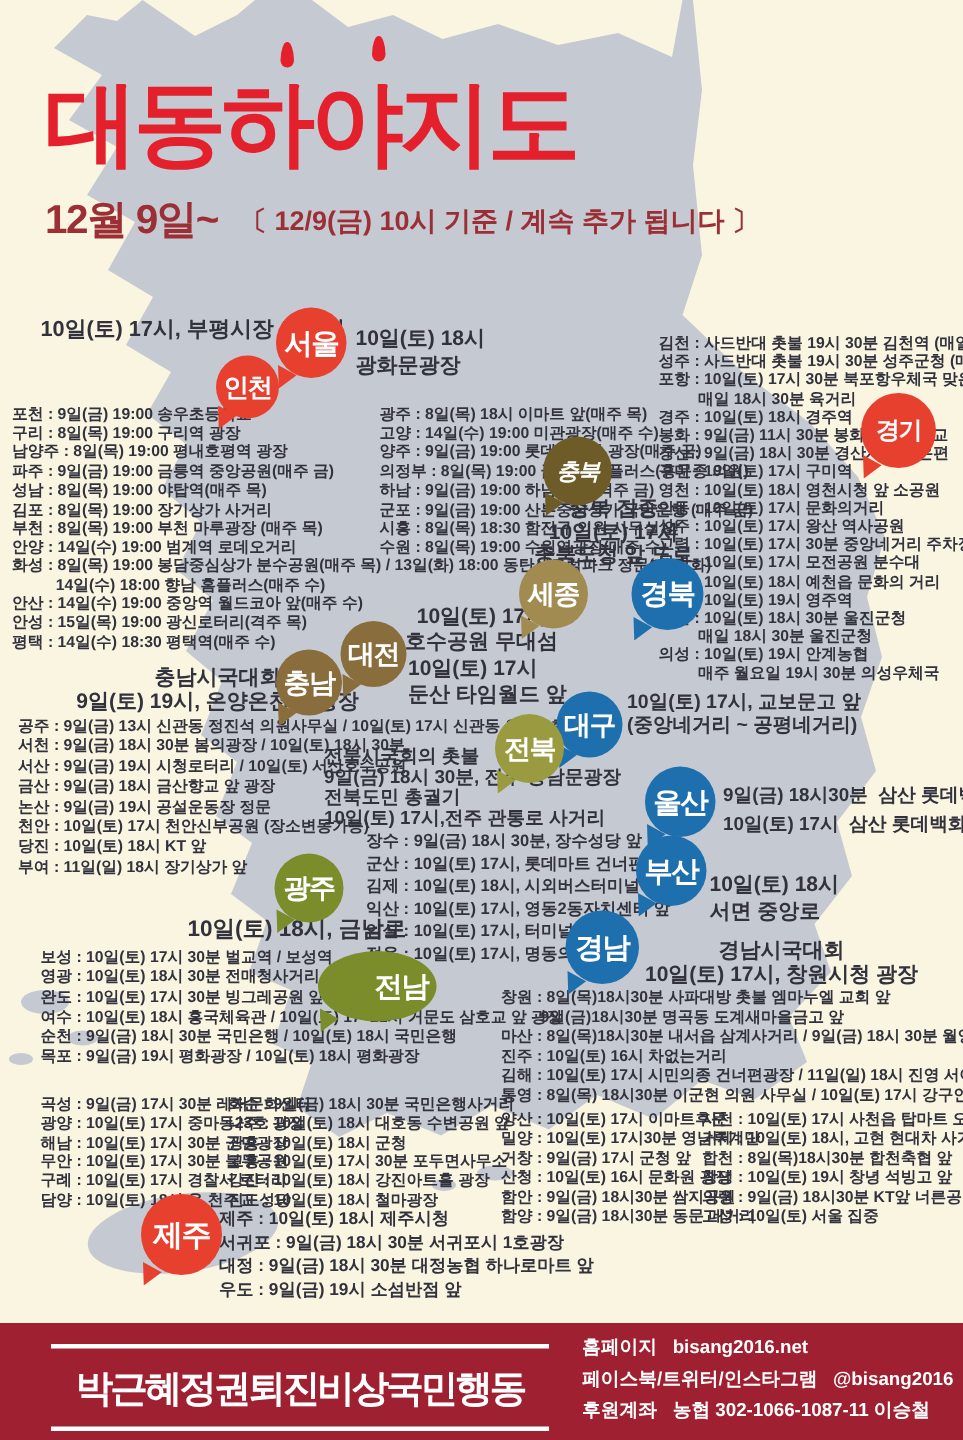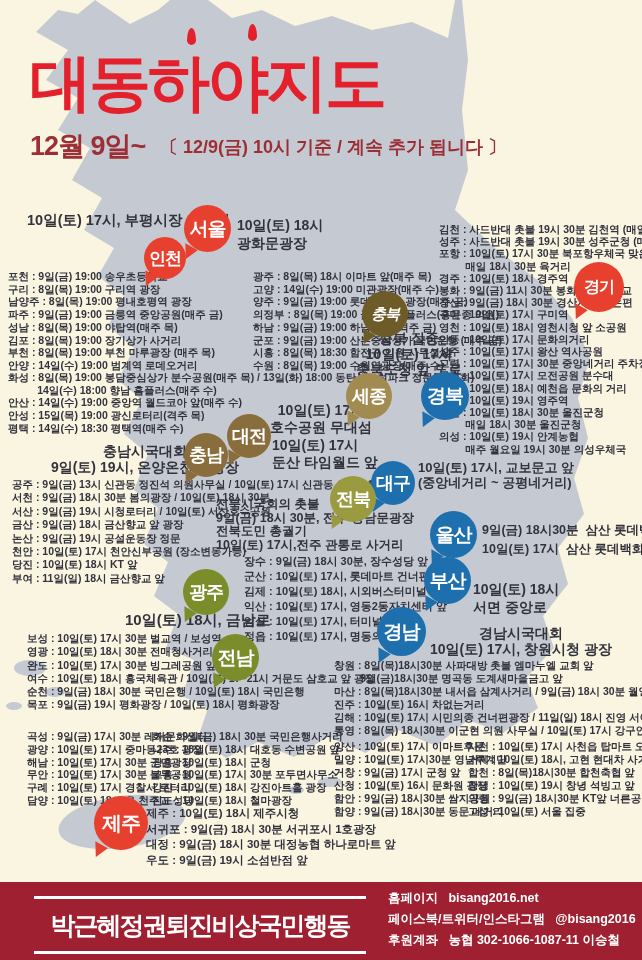--- a/index.html
+++ b/index.html
@@ -108,21 +108,21 @@
       <span>부산</span>
     </div>
   <div class="bubble c-green" style="left:183px;top:569px;width:46px;height:46px;font-size:18px;">
       <i class="tail"></i>
       <span>광주</span>
     </div>
   <div class="bubble c-blue" style="left:377px;top:607px;width:49px;height:49px;font-size:19px;">
       <i class="tail"></i>
       <span>경남</span>
     </div>
-  <div class="bubble c-green" style="left:212px;top:634px;width:47px;height:47px;font-size:19px;">
+  <div class="bubble c-green" style="left:212px;top:634px;width:47px;height:47px;font-size:19px;padding-left:32px;">
       <i class="tail"></i>
       <span>전남</span>
     </div>
   <div class="bubble c-red" style="left:94px;top:796px;width:54px;height:54px;font-size:20px;">
       <i class="tail"></i>
       <span>제주</span>
     </div>
 
   <div class="sec" style="left:27px;top:211px;font-size:14.5px;line-height:18px;">
       <div class="line">10일(토) 17시, 부평시장 로터리</div>
@@ -203,21 +203,21 @@
       <div class="line">평택 : 14일(수) 18:30 평택역(매주 수)</div>
     </div>
   <div class="sec" style="left:12px;top:478px;font-size:10.5px;line-height:13.4px;">
       <div class="line">공주 : 9일(금) 13시 신관동 정진석 의원사무실 / 10일(토) 17시 신관동 우리은행</div>
       <div class="line">서천 : 9일(금) 18시 30분 봄의광장 / 10일(토) 18시 30분</div>
       <div class="line">서산 : 9일(금) 19시 시청로터리 / 10일(토) 서산호수공원</div>
       <div class="line">금산 : 9일(금) 18시 금산향교 앞 광장</div>
       <div class="line">논산 : 9일(금) 19시 공설운동장 정문</div>
       <div class="line">천안 : 10일(토) 17시 천안신부공원 (장소변동가능)</div>
       <div class="line">당진 : 10일(토) 18시 KT 앞</div>
-      <div class="line">부여 : 11일(일) 18시 금산향교 앞</div>
+      <div class="line">부여 : 11일(일) 18시 장기상가 앞</div>
     </div>
   <div class="sec" style="left:439px;top:223px;font-size:10.5px;line-height:12.2px;">
       <div class="line">김천 : 사드반대 촛불 19시 30분 김천역 (매일)</div>
       <div class="line">성주 : 사드반대 촛불 19시 30분 성주군청 (매일)</div>
       <div class="line">포항 : 10일(토) 17시 30분 북포항우체국 맞은편</div>
       <div class="line">         매일 18시 30분 육거리</div>
       <div class="line">경주 : 10일(토) 18시 경주역</div>
       <div class="line">봉화 : 9일(금) 11시 30분 봉화읍 내성천교</div>
       <div class="line">경산 : 9일(금) 18시 30분 경산시장 맞은편</div>
       <div class="line">구미 : 10일(토) 17시 구미역</div>

